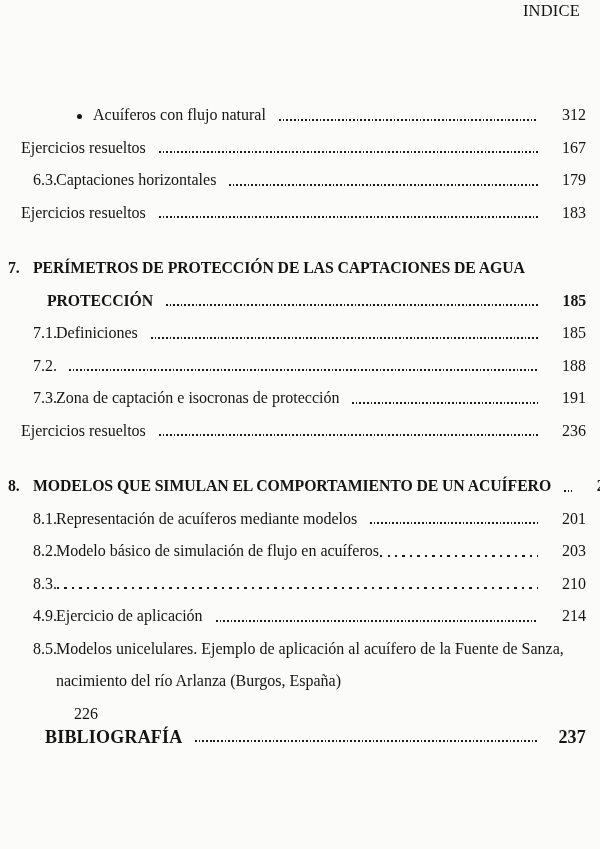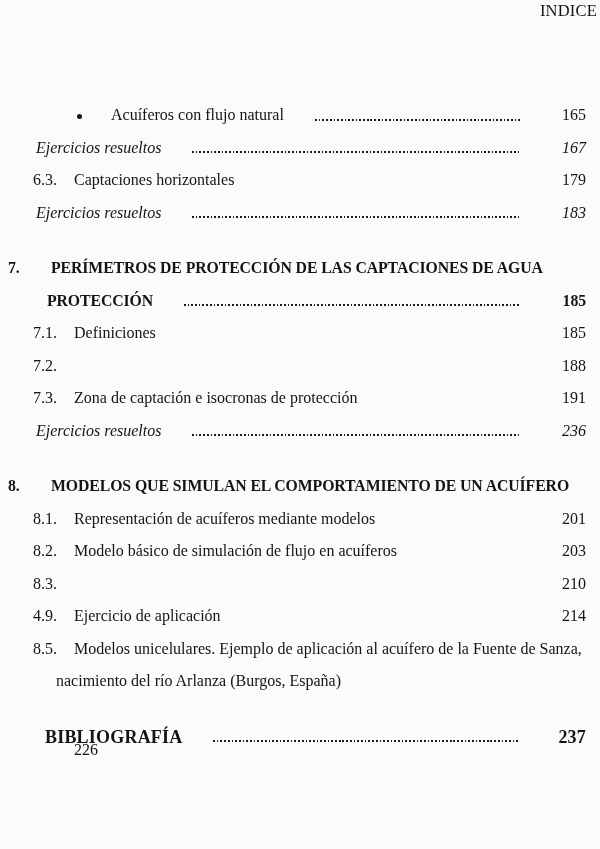--- a/index.html
+++ b/index.html
@@ -6,35 +6,34 @@
   body {
     width: 600px; height: 849px;
     background: #fbfbfa;
     overflow: hidden;
     font-family: "Liberation Serif", "DejaVu Serif", serif;
     color: #141414;
     position: relative;
   }
   .page-header {
     position: absolute;
-    top: 1px; right: 3px;
+    top: 1px; right: 20px;
     font-size: 16.5px;
     letter-spacing: 0.2px;
   }
   .toc {
     padding-top: 99px;
   }
   .row {
     display: flex;
     height: 32.5px;
     line-height: 32.5px;
     padding-right: 14px;
     white-space: nowrap;
     font-size: 16px;
-    gap: 18px;
   }
   .num { flex: 0 0 auto; display: inline-block; }
   .label { flex: 0 1 auto; }
   .leader {
     flex: 1 1 auto;
     min-width: 8px;
     margin: 0 6px 0 13px;
     background-image: repeating-linear-gradient(to right, #1b1b1b 0 1.7px, transparent 1.7px 3.7px);
     background-repeat: no-repeat;
     background-size: 100% 2px;
@@ -48,24 +47,24 @@
   }
   .page {
     flex: 0 0 auto;
     width: 42px;
     text-align: right;
   }
   
   .chap      { padding-left: 8px;  font-weight: bold; font-size: 15.8px; letter-spacing: -0.1px; }
   .chap .num { width: 25px; }
   .chap-cont { padding-left: 47px; font-weight: bold; font-size: 15.8px; letter-spacing: -0.1px; }
-  .sub       { padding-left: 33px; align-items: flex-end; }
+  .sub       { padding-left: 33px; }
   .sub .num  { width: 23px; }
   .sub-cont  { padding-left: 56px; flex-direction: column; }
-  .ej        { padding-left: 36px; font-style: italic; }
+  .ej        { padding-left: 21px; }
   .biblio    { padding-left: 45px; font-weight: bold; font-size: 18px; letter-spacing: 0.2px; }
   .bullet-row { padding-left: 77px; }
   .bullet-dot {
     flex: 0 0 auto;
     width: 5px; height: 5px;
     border-radius: 50%;
     background: #141414;
     align-self: center;
     margin: 2px 11px 0 0;
   }
@@ -75,21 +74,21 @@
 <body>
 
 <div class="page-header">INDICE</div>
 
 <div class="toc">
 
   <div class="row bullet-row">
     <span class="bullet-dot"></span>
     <span class="label">Acuíferos con flujo natural</span>
     <span class="leader"></span>
-    <span class="page">165</span>
+    <span class="page">312</span>
   </div>
 
   <div class="row ej">
     <span class="label">Ejercicios resueltos</span>
     <span class="leader"></span>
     <span class="page">167</span>
   </div>
 
   <div class="row sub">
     <span class="num">6.3.</span>

